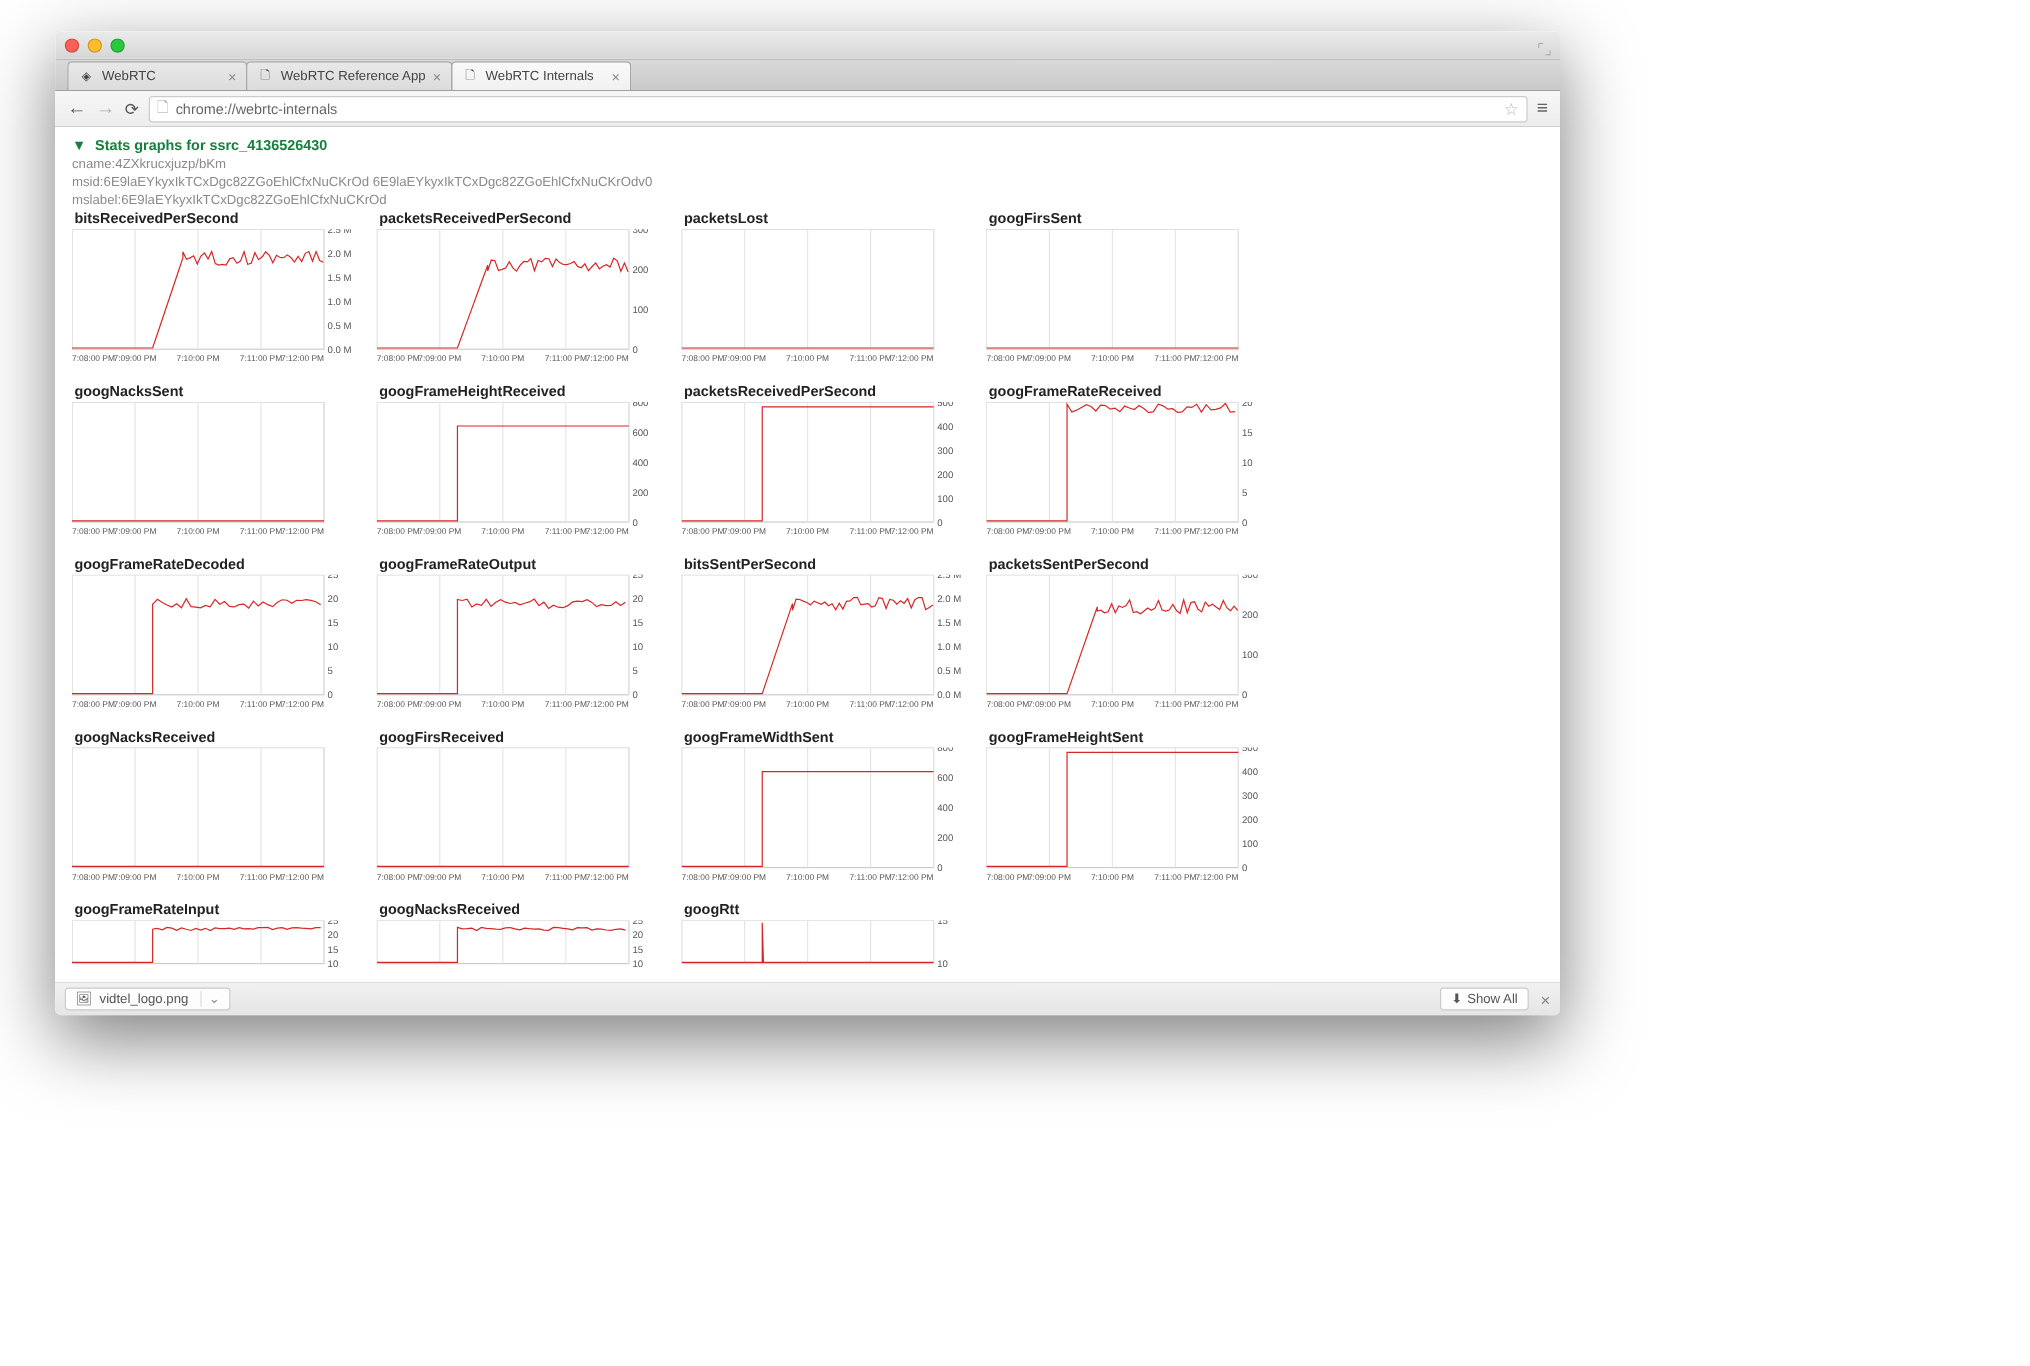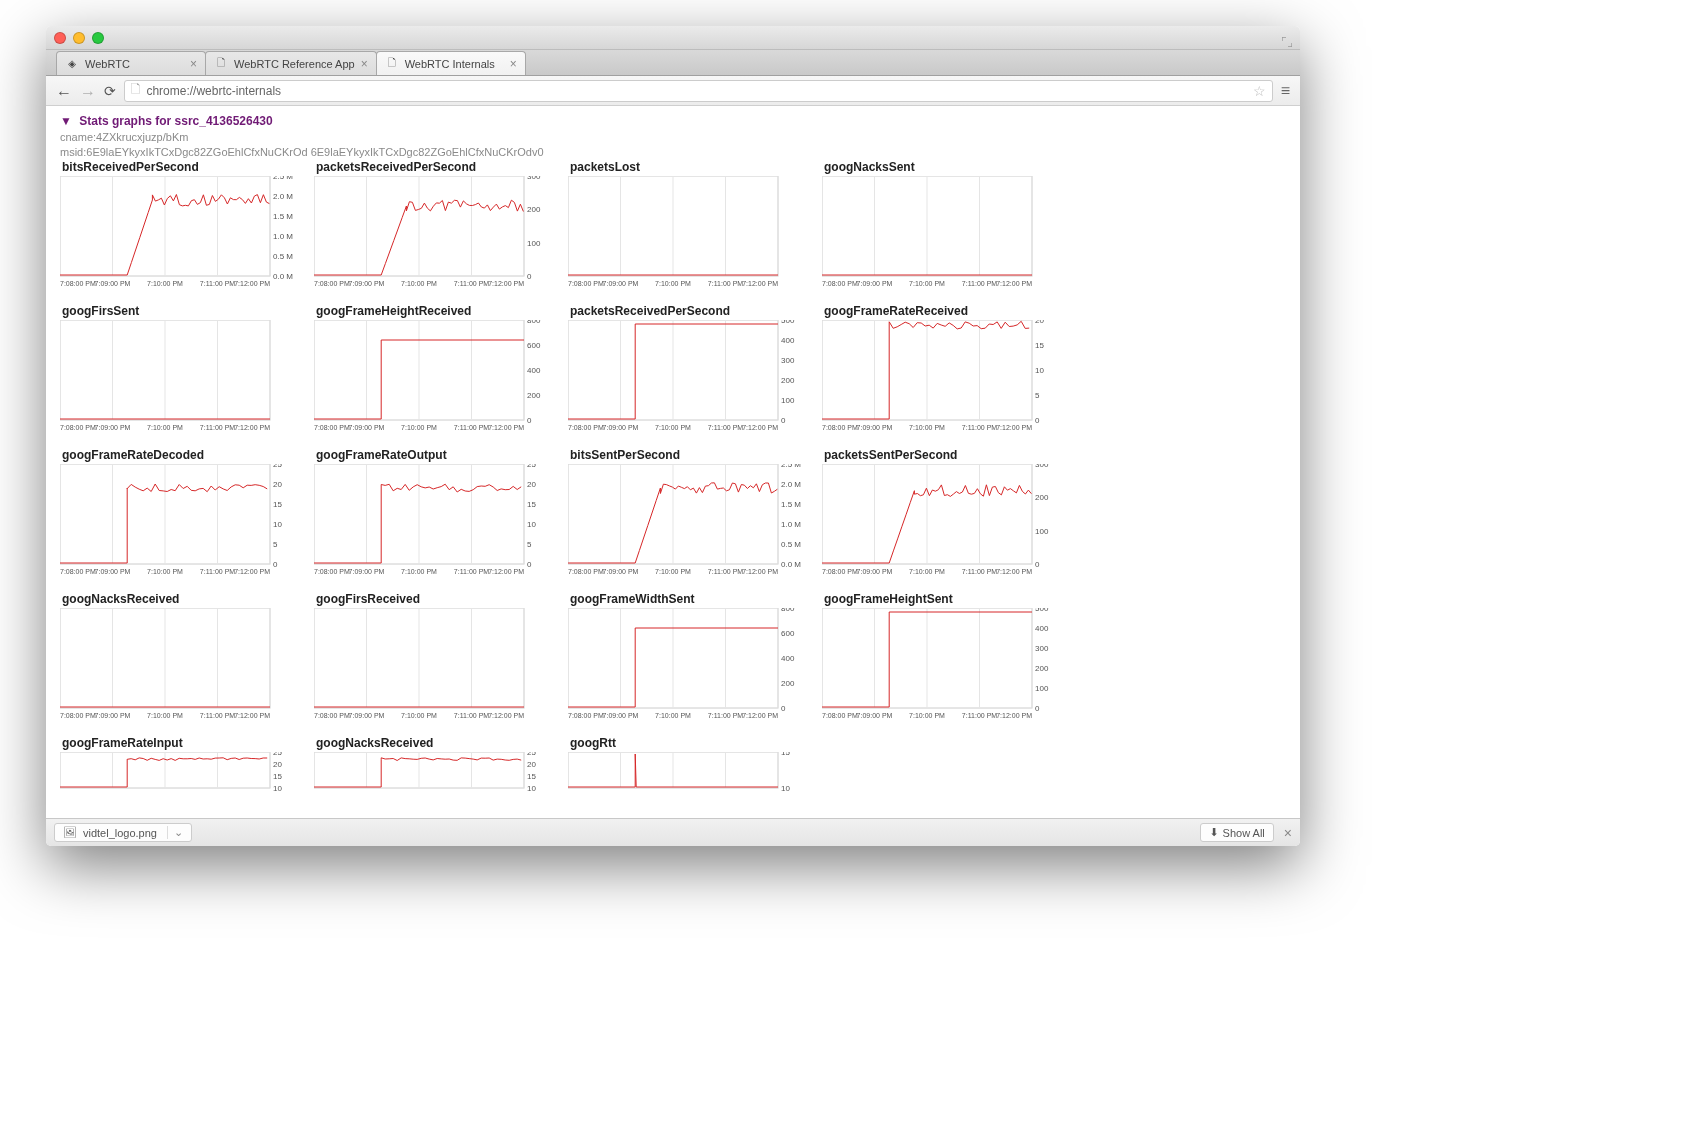--- a/index.html
+++ b/index.html
@@ -104,21 +104,21 @@
   position: relative;
 }
 .content-inner {
   position: absolute;
   top: 0; left: 0; right: 0;
   padding: 8px 0 0 14px;
 }
 .sect-header {
   font-size: 12px;
   font-weight: bold;
-  color: #701a75;
+  color: #15803d;
   margin-bottom: 2px;
 }
 .sect-header .tri { margin-right: 4px; }
 .meta-lines { font-size: 11px; color: #8a8a8a; margin-left: 0px; line-height: 1.35; margin-bottom: 0;}
 .charts-grid {
   display: grid;
   grid-template-columns: repeat(4, 246px);
   gap: 4px 8px;
 }
 .chart-cell {}
@@ -212,20 +212,21 @@
 
   <div class="content">
     <div class="content-inner">
       <div class="sect-header">
         <span class="tri">▼</span>
         <span>Stats graphs for ssrc_4136526430</span>
       </div>
       <div class="meta-lines" id="meta-lines">
           <div>cname:4ZXkrucxjuzp/bKm</div>
           <div>msid:6E9laEYkyxIkTCxDgc82ZGoEhlCfxNuCKrOd 6E9laEYkyxIkTCxDgc82ZGoEhlCfxNuCKrOdv0</div>
+          <div>mslabel:6E9laEYkyxIkTCxDgc82ZGoEhlCfxNuCKrOd</div>
         </div>
       <div class="charts-grid" id="charts-grid">
           <div class="chart-cell">
             <div class="chart-title">bitsReceivedPerSecond</div>
             <div class="chart-box" style="height: 124px;">
               <svg width="246" height="124">
                 <rect x="0" y="0" width="210" height="100" fill="#fff" stroke="#ccc" stroke-width="1"></rect>
                 <line x1="0" x2="0" y1="0" y2="100" stroke="#e5e5e5" stroke-width="1"></line>
                 <line x1="52.5" x2="52.5" y1="0" y2="100" stroke="#e5e5e5" stroke-width="1"></line>
                 <line x1="105" x2="105" y1="0" y2="100" stroke="#e5e5e5" stroke-width="1"></line>
@@ -282,40 +283,40 @@
                 <path d="M 0 99 L 210 99" fill="none" stroke="#d62728" stroke-width="1"></path>
                 <text x="0" y="110" font-size="7" fill="#555" text-anchor="start">7:08:00 PM</text>
                 <text x="52.5" y="110" font-size="7" fill="#555" text-anchor="middle">7:09:00 PM</text>
                 <text x="105" y="110" font-size="7" fill="#555" text-anchor="middle">7:10:00 PM</text>
                 <text x="157.5" y="110" font-size="7" fill="#555" text-anchor="middle">7:11:00 PM</text>
                 <text x="210" y="110" font-size="7" fill="#555" text-anchor="end">7:12:00 PM</text>
               </svg>
             </div>
           </div>
           <div class="chart-cell">
+            <div class="chart-title">googFirsSent</div>
+            <div class="chart-box" style="height: 124px;">
+              <svg width="246" height="124">
+                <rect x="0" y="0" width="210" height="100" fill="#fff" stroke="#ccc" stroke-width="1"></rect>
+                <line x1="0" x2="0" y1="0" y2="100" stroke="#e5e5e5" stroke-width="1"></line>
+                <line x1="52.5" x2="52.5" y1="0" y2="100" stroke="#e5e5e5" stroke-width="1"></line>
+                <line x1="105" x2="105" y1="0" y2="100" stroke="#e5e5e5" stroke-width="1"></line>
+                <line x1="157.5" x2="157.5" y1="0" y2="100" stroke="#e5e5e5" stroke-width="1"></line>
+                <line x1="210" x2="210" y1="0" y2="100" stroke="#e5e5e5" stroke-width="1"></line>
+                <path d="M 0 99 L 210 99" fill="none" stroke="#d62728" stroke-width="1"></path>
+                <text x="0" y="110" font-size="7" fill="#555" text-anchor="start">7:08:00 PM</text>
+                <text x="52.5" y="110" font-size="7" fill="#555" text-anchor="middle">7:09:00 PM</text>
+                <text x="105" y="110" font-size="7" fill="#555" text-anchor="middle">7:10:00 PM</text>
+                <text x="157.5" y="110" font-size="7" fill="#555" text-anchor="middle">7:11:00 PM</text>
+                <text x="210" y="110" font-size="7" fill="#555" text-anchor="end">7:12:00 PM</text>
+              </svg>
+            </div>
+          </div>
+          <div class="chart-cell">
             <div class="chart-title">googNacksSent</div>
-            <div class="chart-box" style="height: 124px;">
-              <svg width="246" height="124">
-                <rect x="0" y="0" width="210" height="100" fill="#fff" stroke="#ccc" stroke-width="1"></rect>
-                <line x1="0" x2="0" y1="0" y2="100" stroke="#e5e5e5" stroke-width="1"></line>
-                <line x1="52.5" x2="52.5" y1="0" y2="100" stroke="#e5e5e5" stroke-width="1"></line>
-                <line x1="105" x2="105" y1="0" y2="100" stroke="#e5e5e5" stroke-width="1"></line>
-                <line x1="157.5" x2="157.5" y1="0" y2="100" stroke="#e5e5e5" stroke-width="1"></line>
-                <line x1="210" x2="210" y1="0" y2="100" stroke="#e5e5e5" stroke-width="1"></line>
-                <path d="M 0 99 L 210 99" fill="none" stroke="#d62728" stroke-width="1"></path>
-                <text x="0" y="110" font-size="7" fill="#555" text-anchor="start">7:08:00 PM</text>
-                <text x="52.5" y="110" font-size="7" fill="#555" text-anchor="middle">7:09:00 PM</text>
-                <text x="105" y="110" font-size="7" fill="#555" text-anchor="middle">7:10:00 PM</text>
-                <text x="157.5" y="110" font-size="7" fill="#555" text-anchor="middle">7:11:00 PM</text>
-                <text x="210" y="110" font-size="7" fill="#555" text-anchor="end">7:12:00 PM</text>
-              </svg>
-            </div>
-          </div>
-          <div class="chart-cell">
-            <div class="chart-title">googFirsSent</div>
             <div class="chart-box" style="height: 124px;">
               <svg width="246" height="124">
                 <rect x="0" y="0" width="210" height="100" fill="#fff" stroke="#ccc" stroke-width="1"></rect>
                 <line x1="0" x2="0" y1="0" y2="100" stroke="#e5e5e5" stroke-width="1"></line>
                 <line x1="52.5" x2="52.5" y1="0" y2="100" stroke="#e5e5e5" stroke-width="1"></line>
                 <line x1="105" x2="105" y1="0" y2="100" stroke="#e5e5e5" stroke-width="1"></line>
                 <line x1="157.5" x2="157.5" y1="0" y2="100" stroke="#e5e5e5" stroke-width="1"></line>
                 <line x1="210" x2="210" y1="0" y2="100" stroke="#e5e5e5" stroke-width="1"></line>
                 <path d="M 0 99 L 210 99" fill="none" stroke="#d62728" stroke-width="1"></path>
                 <text x="0" y="110" font-size="7" fill="#555" text-anchor="start">7:08:00 PM</text>

